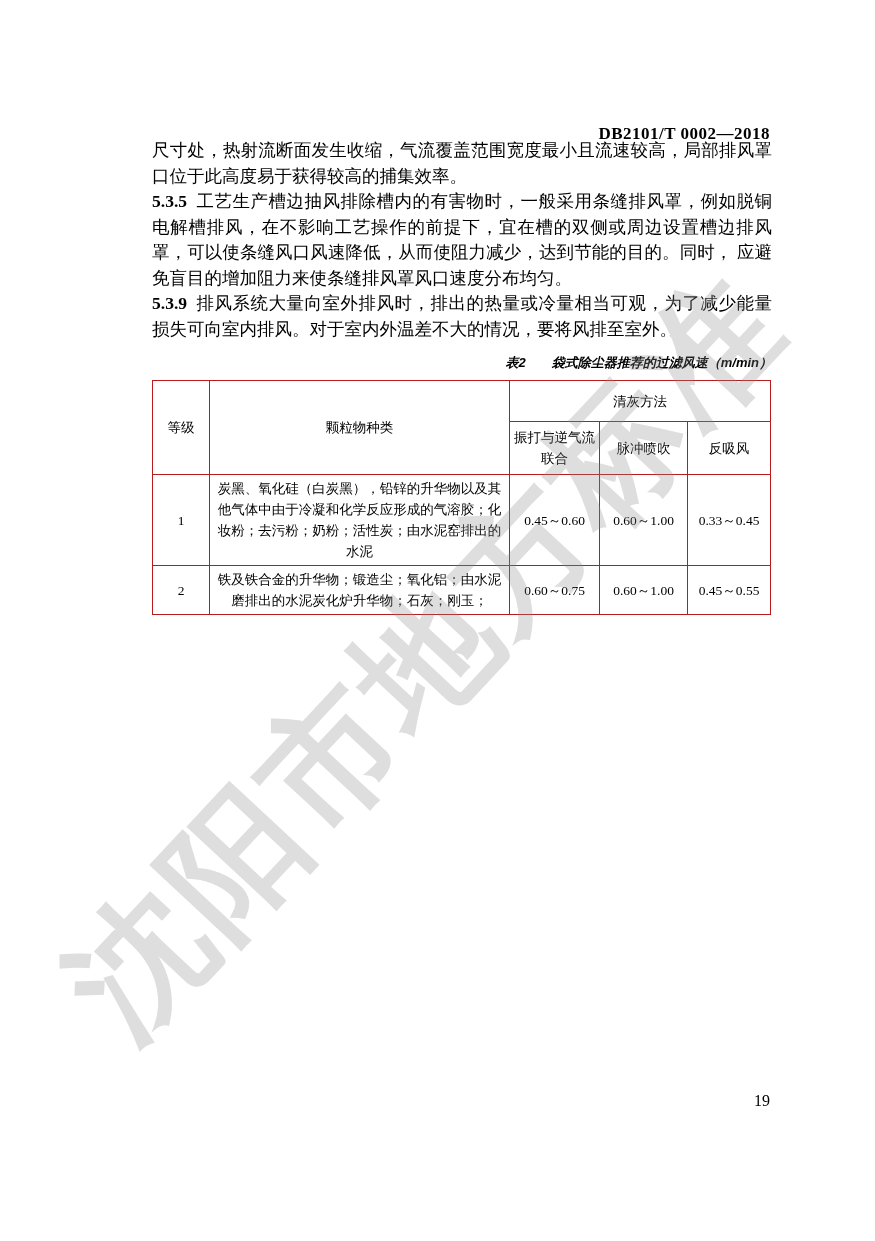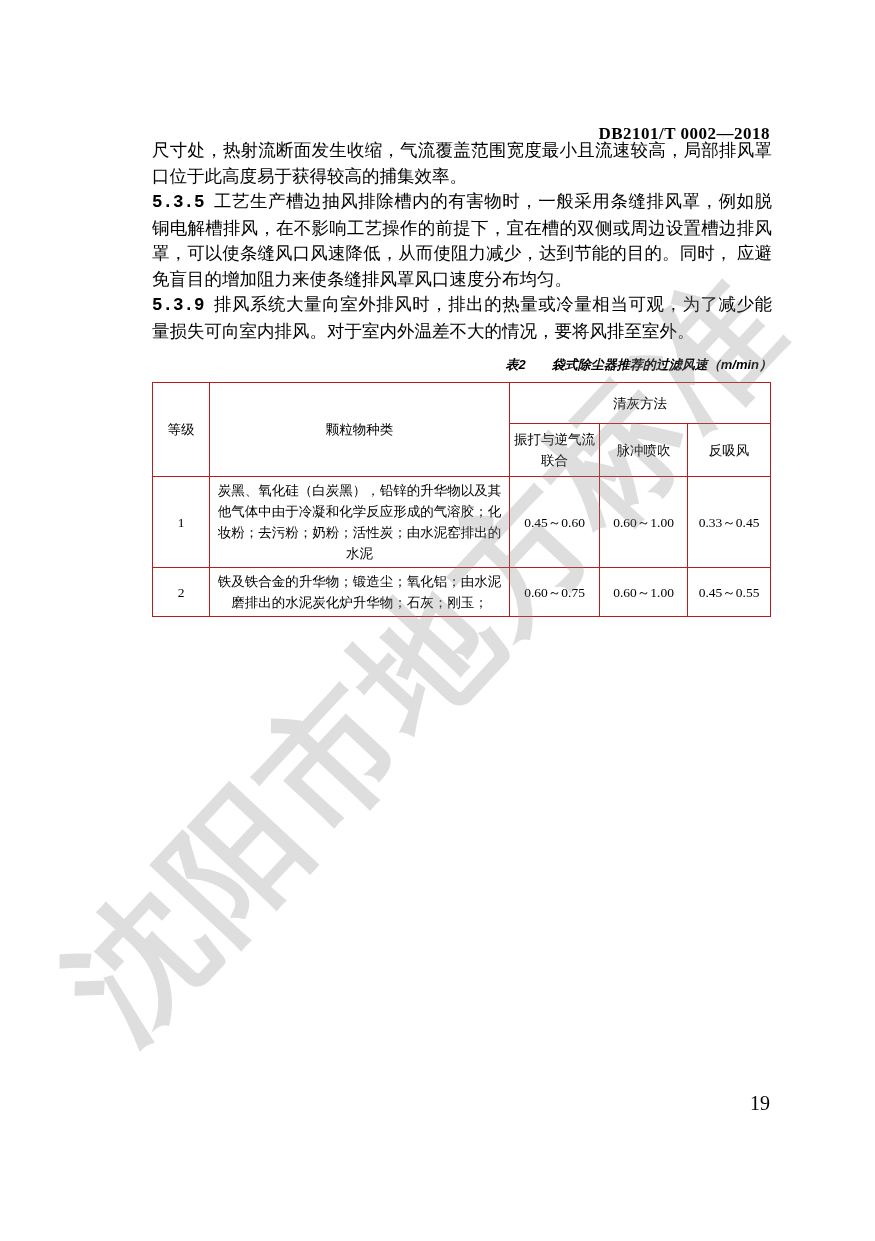--- a/index.html
+++ b/index.html
@@ -26,21 +26,21 @@
     z-index:1;
   }
   .para{
     margin:0;
     font-size:17.5px;
     line-height:25.5px;
     text-align:justify;
   }
   .pnum{
     font-weight:bold;
-    font-family:Liberation Mono, monospace;
+    font-family:Liberation Serif, serif;
     margin-right:9px;
   }
   .pnum:empty{display:none;margin:0;}
   .table-title{
     margin:12px 0 8px 0;
     text-align:right;
     font-weight:bold;
     font-size:13px;
     font-family:"Liberation Sans","DejaVu Sans",sans-serif;
     font-style:italic;
@@ -77,21 +77,21 @@
     white-space:nowrap;
     letter-spacing:4px;
     pointer-events:none;
     z-index:3;
   }
   .pageno{
     position:absolute;
     top:1092px;
     left:152px;width:618px;
     text-align:right;
-    font-size:20px;
+    font-size:16px;
     z-index:1;
   }
 </style>
 </head>
 <body>
 
 <div class="page">
 
   <div class="watermark">沈阳市地方标准</div>
 

